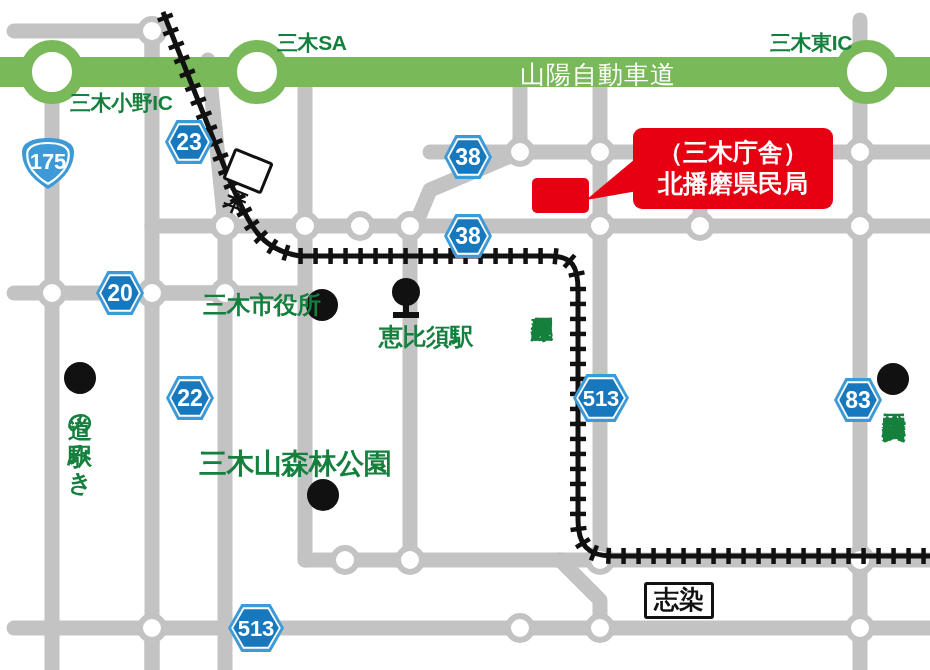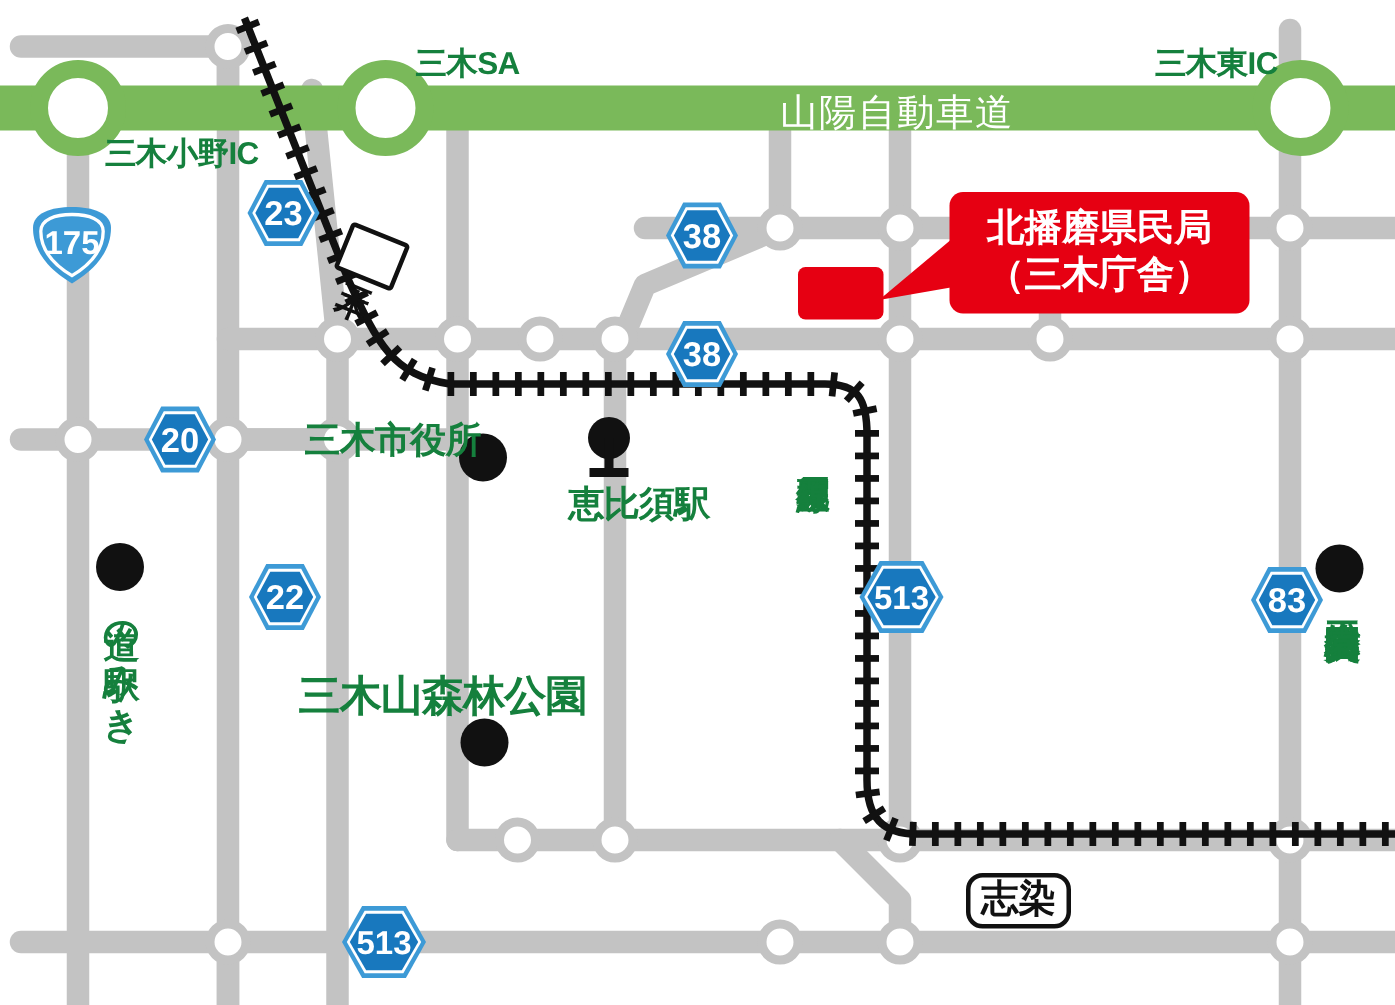--- a/index.html
+++ b/index.html
@@ -323,32 +323,32 @@
 
   <div class="lbl" style="left:70px; top:92px; font-size:21px;">三木小野IC</div>
   <div class="lbl" style="left:277px; top:32px; font-size:21px;">三木SA</div>
   <div class="lbl" style="left:750px; top:32px; font-size:21px;margin-left:20px;">三木東IC</div>
 
   <div class="railbox" style="left:227px; top:154px; font-size:22px; transform:rotate(22deg); transform-origin:center center;">
     <span class="lbl-v" style="display:inline-block;font-size:22px;">三木</span>
   </div>
 
 
-  <div class="railbox" style="left:644px; top:582px; font-size:25px;border-radius:11px;">志染</div>
+  <div class="railbox" style="left:644px; top:582px; font-size:25px;">志染</div>
 
   <div class="lbl lbl-v" style="left:531px; top:300px; font-size:22px;">神戸電鉄粟生線</div>
 
-  <div class="lbl" style="left:203px; top:282px; font-size:24px;">三木市役所</div>
+  <div class="lbl" style="left:203px; top:293px; font-size:24px;">三木市役所</div>
 
   <div class="lbl" style="left:379px; top:325px; font-size:24px;">恵比須駅</div>
 
   <div class="lbl lbl-v" style="left:68px; top:398px; font-size:24px;">道の駅みき</div>
 
   <div class="lbl" style="left:199px; top:450px; font-size:28px;">三木山森林公園</div>
 
   <div class="lbl lbl-v" style="left:882px; top:395px; font-size:24px;">三木総合防災公園</div>
 
   <div id="callout" style="left:633px; top:128px; width:172px; font-size:25px;">
+    <span class="cl-line">（三木庁舎）</span>
     <span class="cl-line">北播磨県民局</span>
-    <span class="cl-line">（三木庁舎）</span>
   </div>
 
 </div>
 
 </body></html>

